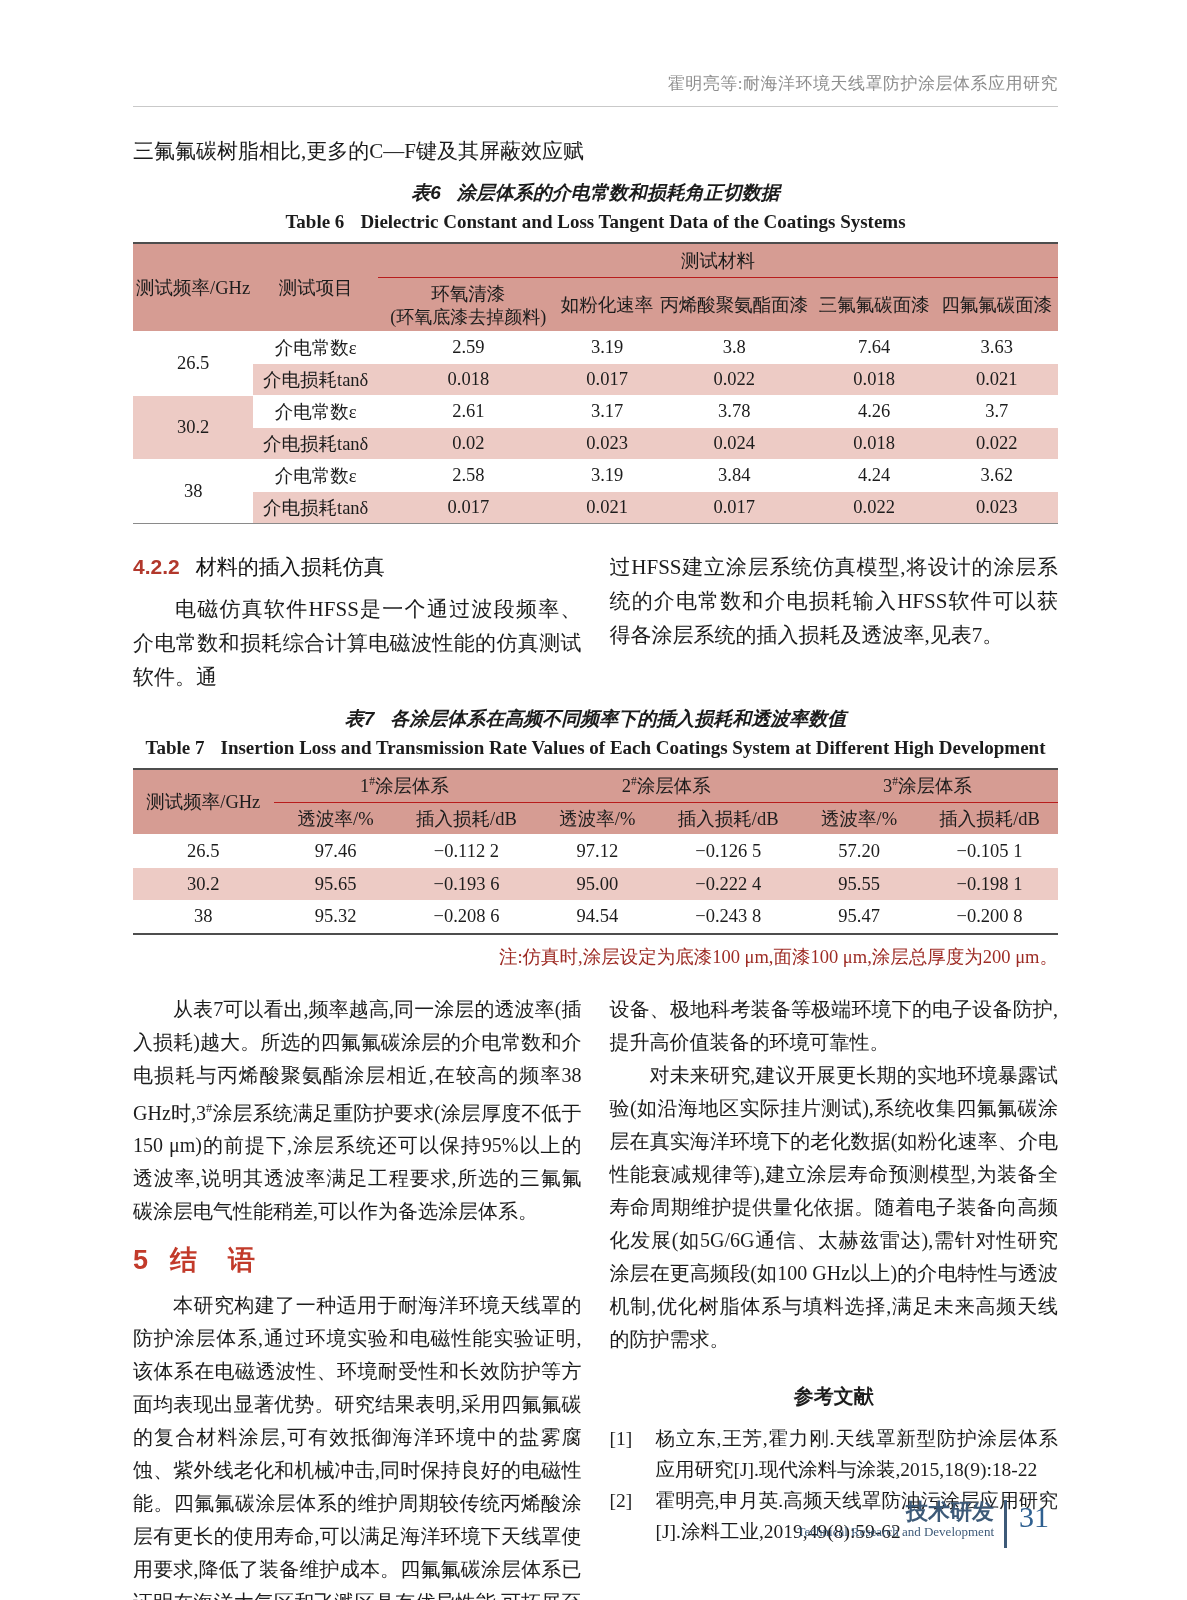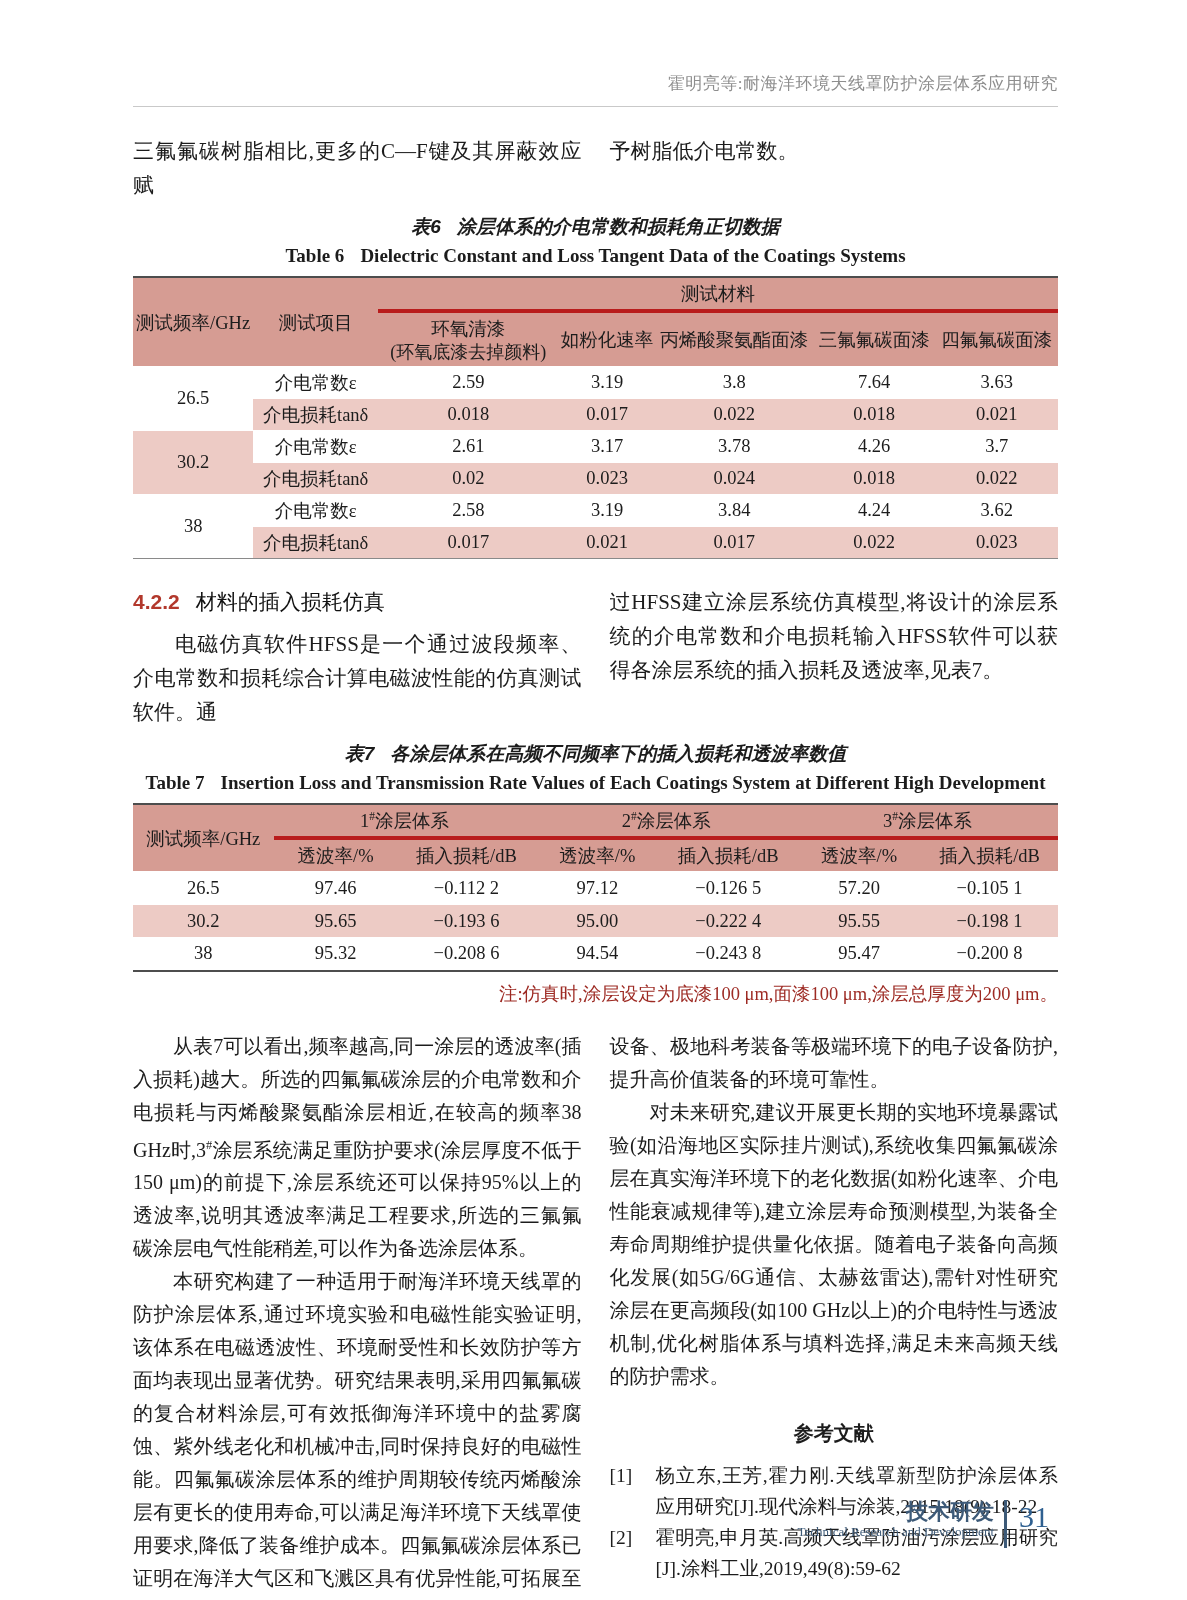--- a/index.html
+++ b/index.html
@@ -33,21 +33,21 @@
   .cap .cap-label { margin-right: 16px; }
 
   
   table { width: 100%; border-collapse: collapse; table-layout: fixed; }
   .data-table { border-top: 2px solid #4d4d4d; }
   .data-table th, .data-table td {
     font-weight: normal; text-align: center; vertical-align: middle;
     font-size: 18.5px; padding: 3px 2px;
   }
   .data-table thead th { background: #d69c93; }
-  .t-group { border-bottom: 4px solid #b91c1c; height: 34px; font-family: Liberation Serif, serif; }
+  .t-group { border-bottom: 1px solid #b91c1c; height: 34px; font-family: Liberation Serif, serif; }
   .sub-head th { height: 50px; }
   .mat-l2 { display: block; font-size: 18px; line-height: 22px; }
   tbody td, tbody th { border-top: 1.5px solid #ffffff; }
   .t6 tbody tr { height: 29px; }
   .t6 { border-bottom: 1.5px solid #8a8a8a; }
   .t7 { border-bottom: 2px solid #4d4d4d; }
   .t7 tbody tr { height: 33px; }
   .shade { background: #edcbc5; }
   sup.hash { font-size: 0.62em; vertical-align: super; }
 
@@ -90,21 +90,20 @@
 <body>
 
 <div class="page">
   <div class="content">
 
     <div class="running-head">霍明亮等:耐海洋环境天线罩防护涂层体系应用研究</div>
     <hr class="head-rule">
 
     <div class="two-col intro-row">
       <div class="col para">三氟氟碳树脂相比,更多的C—F键及其屏蔽效应赋</div>
-      <div class="col para">予树脂低介电常数。</div>
     </div>
 
     <div class="cap cap-zh">
       <span class="cap-label">表6</span><span>涂层体系的介电常数和损耗角正切数据</span>
     </div>
     <div class="cap cap-en">
       <span class="cap-label">Table 6</span><span>Dielectric Constant and Loss Tangent Data of the Coatings Systems</span>
     </div>
 
     <table class="data-table t6">
@@ -271,20 +270,23 @@
       </tbody>
     </table>
 
     <div class="tbl-note">注:仿真时,涂层设定为底漆100 μm,面漆100 μm,涂层总厚度为200 μm。</div>
 
     <div class="two-col body-row">
       <div class="col">
         <p class="para indent">
           <span>从表7可以看出,频率越高,同一涂层的透波率(插入损耗)越大。所选的四氟氟碳涂层的介电常数和介电损耗与丙烯酸聚氨酯涂层相近,在较高的频率38 GHz时,3</span><sup class="hash">#</sup><span>涂层系统满足重防护要求(涂层厚度不低于150 μm)的前提下,涂层系统还可以保持95%以上的透波率,说明其透波率满足工程要求,所选的三氟氟碳涂层电气性能稍差,可以作为备选涂层体系。</span>
         </p>
+        <div class="h5">
+          <span class="h-num">5</span><span>结　语</span>
+        </div>
         <p class="para indent">本研究构建了一种适用于耐海洋环境天线罩的防护涂层体系,通过环境实验和电磁性能实验证明,该体系在电磁透波性、环境耐受性和长效防护等方面均表现出显著优势。研究结果表明,采用四氟氟碳的复合材料涂层,可有效抵御海洋环境中的盐雾腐蚀、紫外线老化和机械冲击,同时保持良好的电磁性能。四氟氟碳涂层体系的维护周期较传统丙烯酸涂层有更长的使用寿命,可以满足海洋环境下天线罩使用要求,降低了装备维护成本。四氟氟碳涂层体系已证明在海洋大气区和飞溅区具有优异性能,可拓展至更严苛场景,例如进一步推广至海上风电平台、深海探测</p>
       </div>
       <div class="col">
         <p class="para">设备、极地科考装备等极端环境下的电子设备防护,提升高价值装备的环境可靠性。</p>
         <p class="para indent">对未来研究,建议开展更长期的实地环境暴露试验(如沿海地区实际挂片测试),系统收集四氟氟碳涂层在真实海洋环境下的老化数据(如粉化速率、介电性能衰减规律等),建立涂层寿命预测模型,为装备全寿命周期维护提供量化依据。随着电子装备向高频化发展(如5G/6G通信、太赫兹雷达),需针对性研究涂层在更高频段(如100 GHz以上)的介电特性与透波机制,优化树脂体系与填料选择,满足未来高频天线的防护需求。</p>
 
         <div class="ref-title">参考文献</div>
         <div class="ref-item">
           <span class="ref-num">[1]</span>
           <span class="ref-text">杨立东,王芳,霍力刚.天线罩新型防护涂层体系应用研究[J].现代涂料与涂装,2015,18(9):18-22</span>

